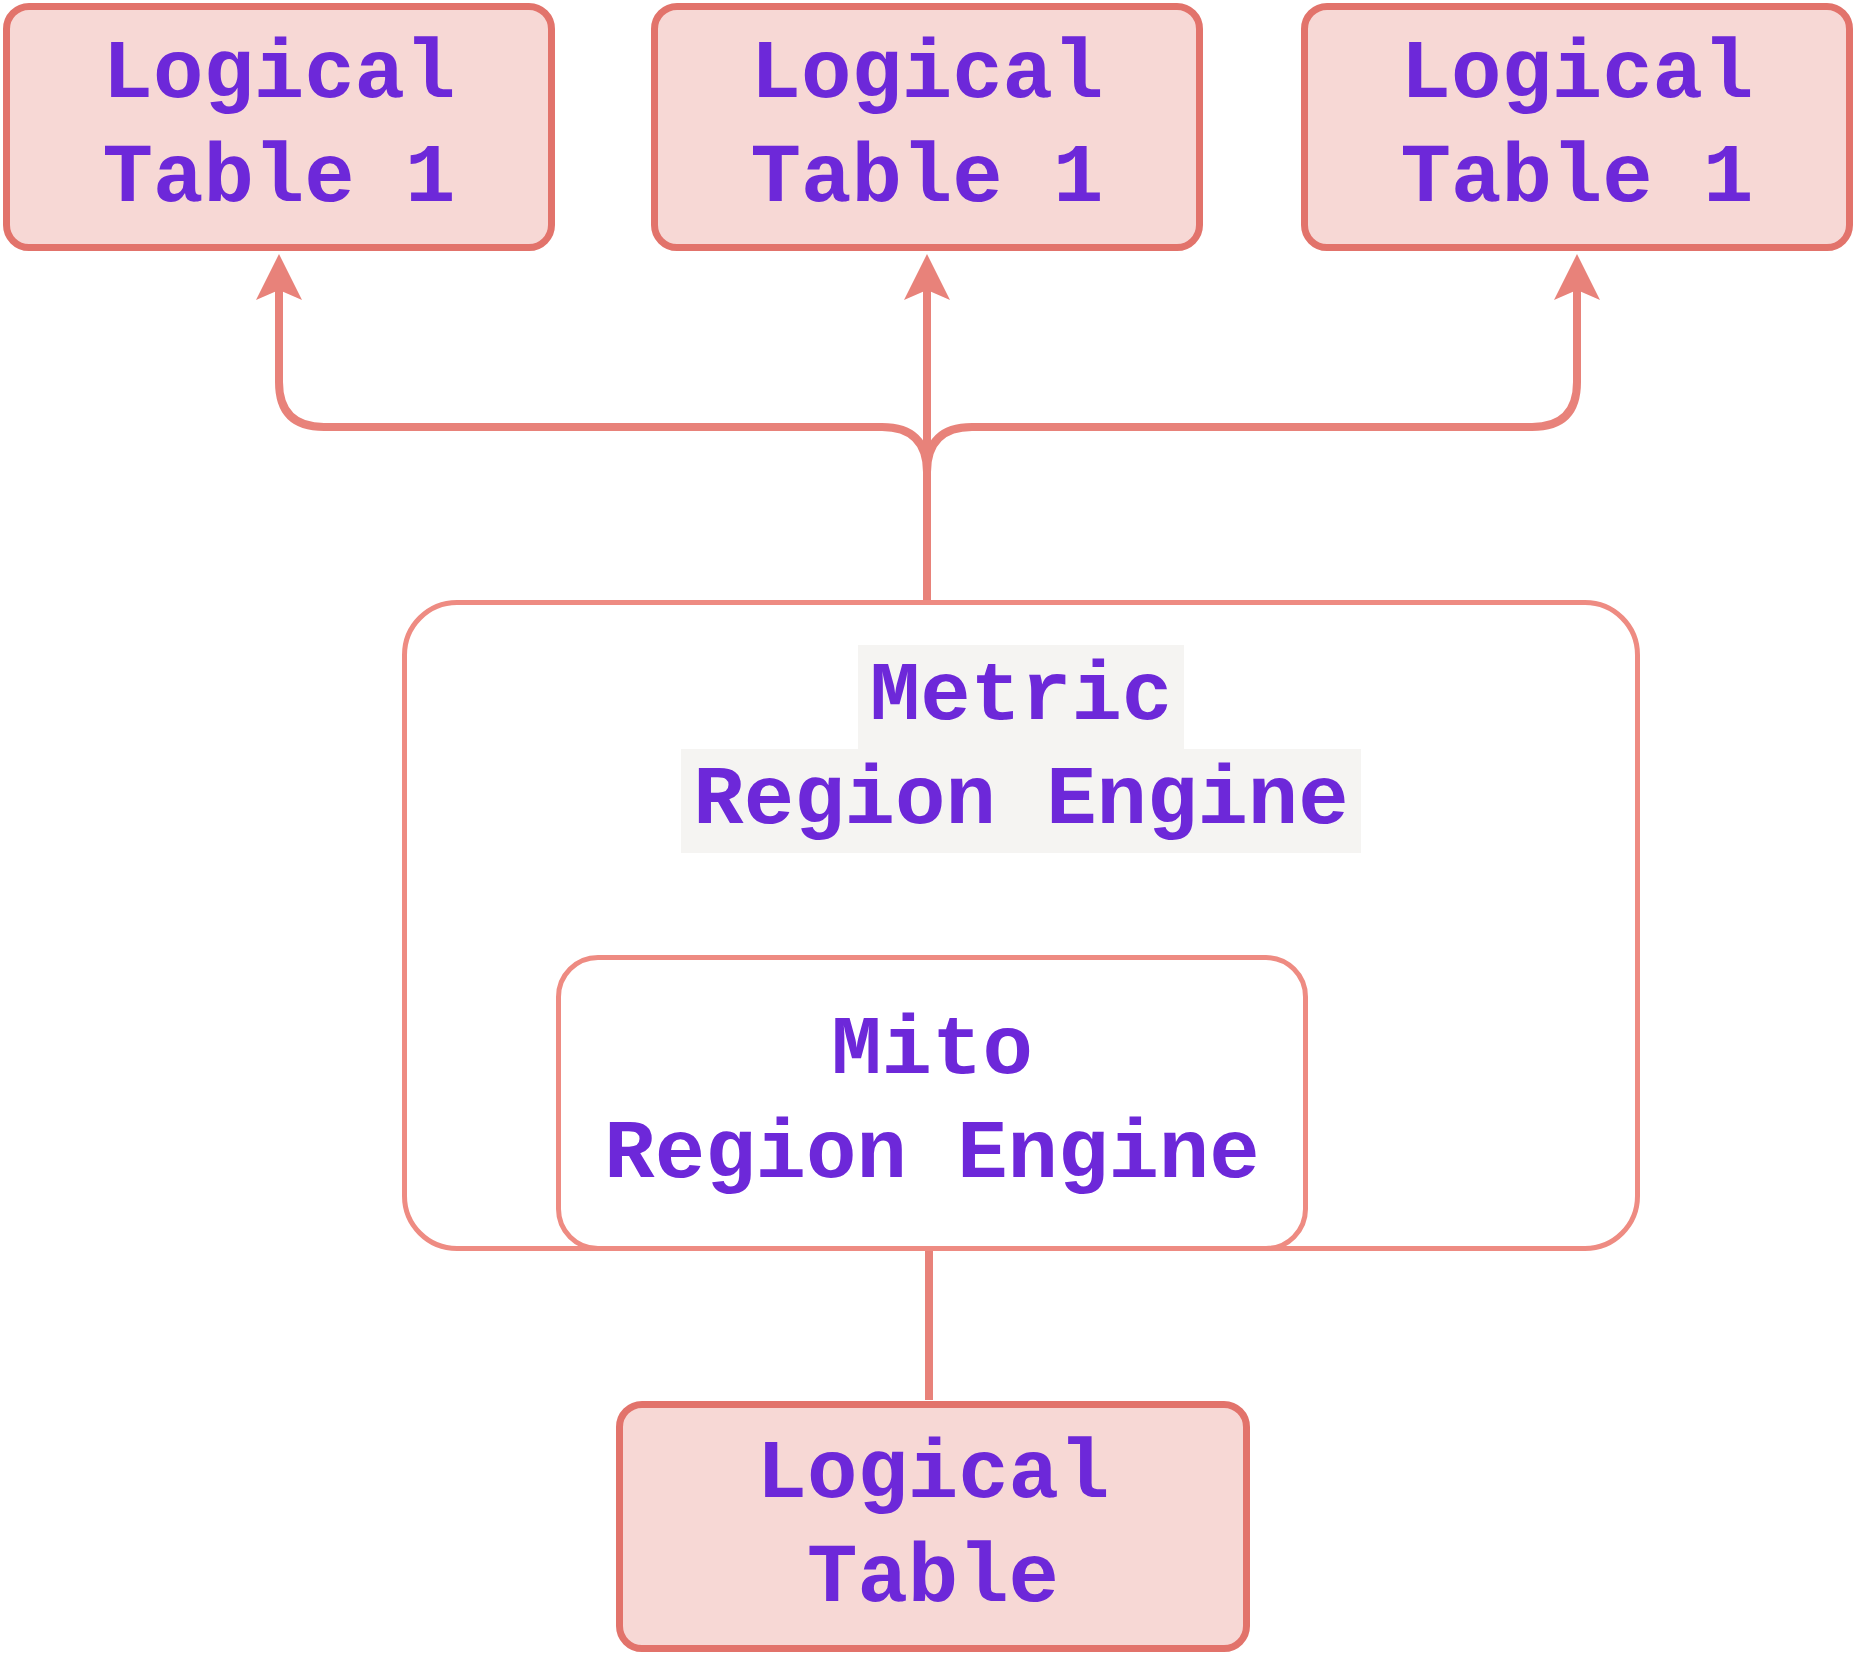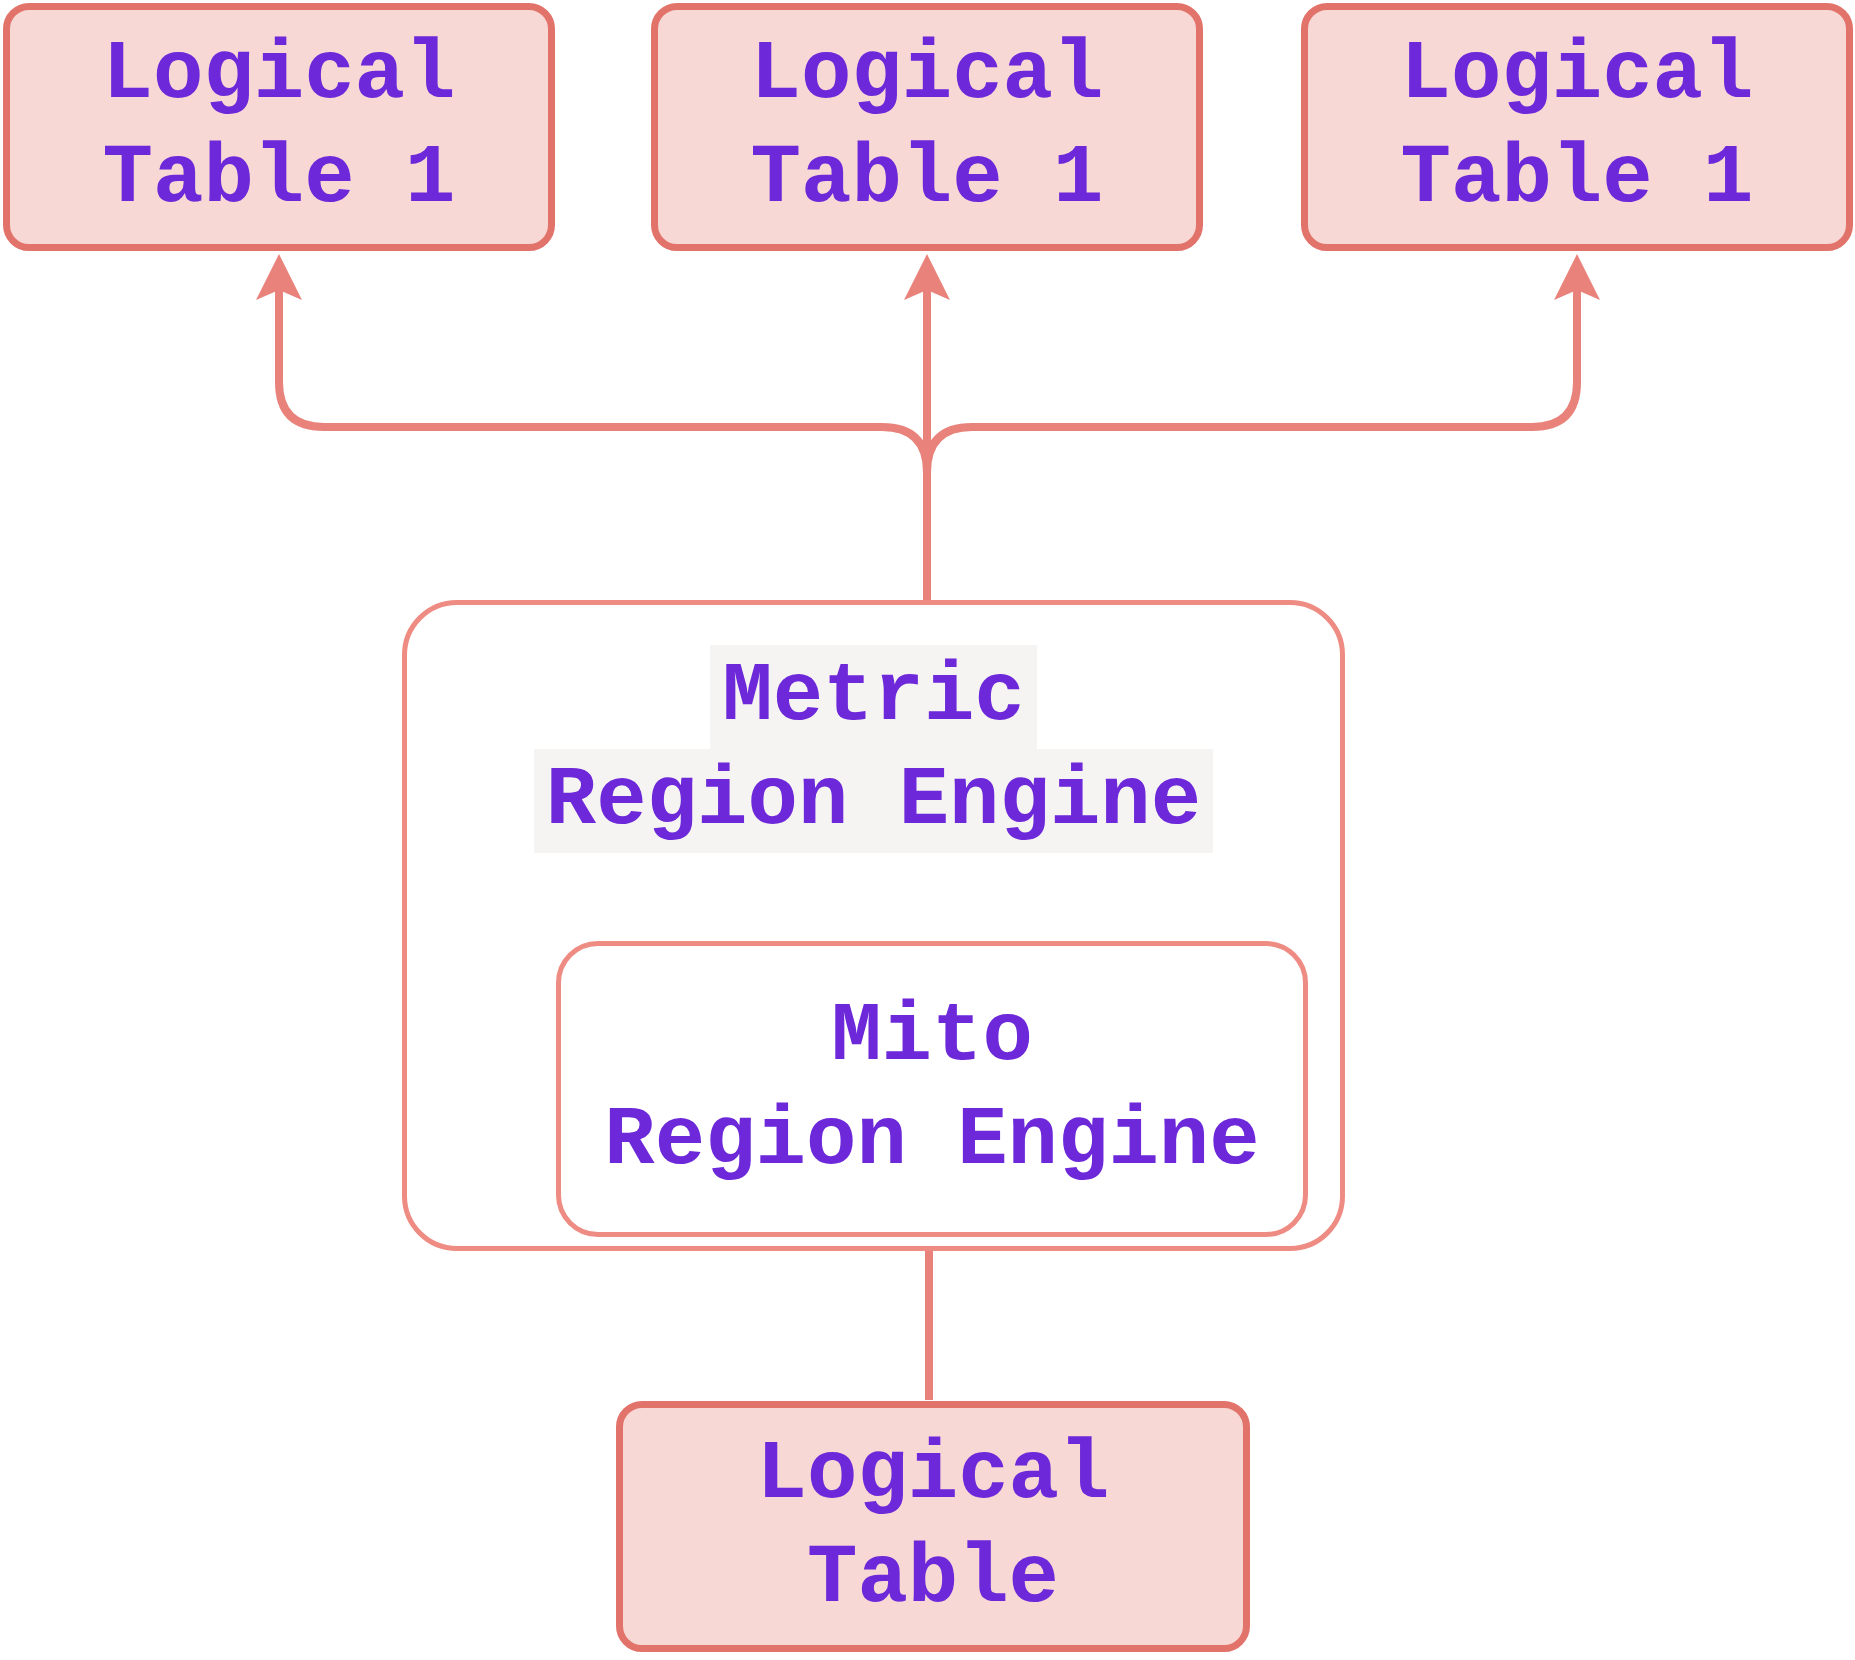--- a/index.html
+++ b/index.html
@@ -53,37 +53,37 @@
     background: #ffffff;
     border: 5px solid #ee8b82;
   }
   .node-label span { display: block; }
   
   .b-left  { left: 3px;    top: 3px; width: 552px; height: 248px; }
   .b-mid   { left: 651px;  top: 3px; width: 552px; height: 248px; }
   .b-right { left: 1301px; top: 3px; width: 552px; height: 248px; }
   
   .metric {
-    left: 402px; top: 600px; width: 943px; height: 651px;
+    left: 402px; top: 600px; width: 1238px; height: 651px;
     border-radius: 55px;
     justify-content: flex-start;
   }
   .metric-label {
     margin-top: 40px;
     display: flex;
     flex-direction: column;
     align-items: center;
   }
   .metric-label .hl {
     display: inline-block;
     background: #f5f4f2;
     padding: 0 12px;
   }
   .mito {
-    left: 149px; top: 336px; width: 752px; height: 296px;
+    left: 149px; top: 350px; width: 752px; height: 296px;
     border-radius: 42px;
     justify-content: center;
   }
   
   .physical { left: 616px; top: 1401px; width: 634px; height: 251px; }
 </style>
 </head>
 <body>
 
 <div class="canvas">

